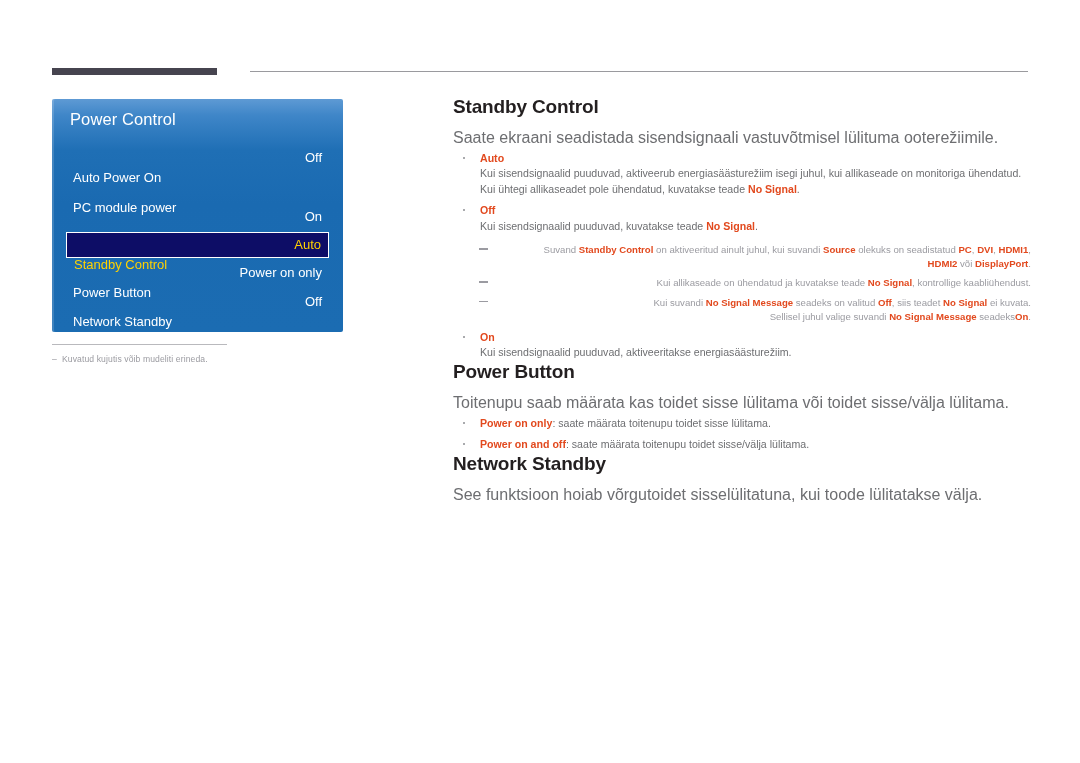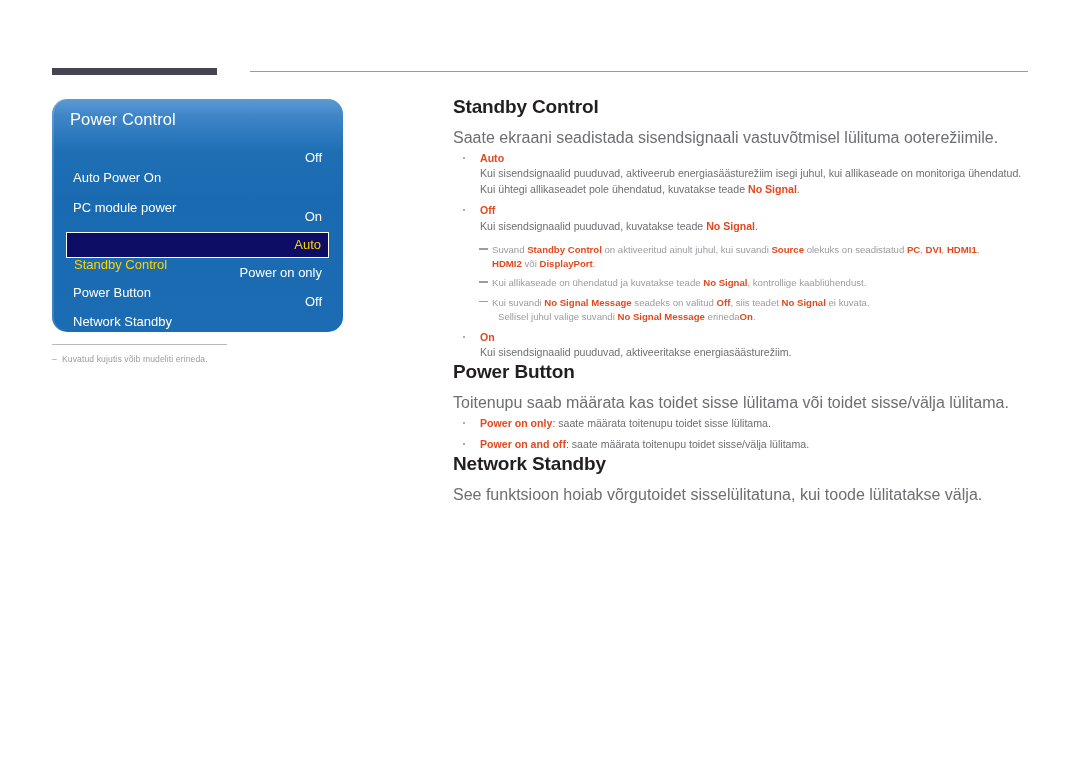--- a/index.html
+++ b/index.html
@@ -34,21 +34,21 @@
     background: #9a9a9e;
   }
 
   
   .osd-panel {
     position: absolute;
     left: 52px;
     top: 99px;
     width: 291px;
     height: 233px;
-    border-radius: 15px;
+    border-radius: 2px;
     background: linear-gradient(to bottom, #5e9ad4 0%, #3f86c8 7%, #1f6fb5 22%, #1a6ab1 45%, #1b6cb2 100%);
     box-shadow: inset 2px 0 0 rgba(255,255,255,0.16);
     overflow: hidden;
   }
   .osd-title {
     position: absolute;
     left: 18px;
     top: 11px;
     font-size: 16.5px;
     color: #ffffff;
@@ -171,20 +171,21 @@
     margin: 9px 0 0 0;
     padding: 0;
   }
   ul.notes > li {
     position: relative;
     padding-left: 39px;
     margin-top: 5px;
     font-size: 9.6px;
     line-height: 14.2px;
     color: #9b9ba1;
+    text-align: right;
   }
   ul.notes > li::before {
     content: "";
     position: absolute;
     left: 26px;
     top: 5px;
     width: 9px;
     height: 1.6px;
     background: #9b9ba1;
   }
@@ -269,21 +270,21 @@
         <span class="n-line"><span>Suvand </span><span class="n-term">Standby Control</span><span> on aktiveeritud ainult juhul, kui suvandi </span><span class="n-term">Source</span><span> olekuks on seadistatud </span><span class="n-term">PC</span><span>, </span><span class="n-term">DVI</span><span>, </span><span class="n-term">HDMI1</span><span>,</span></span>
         <span class="n-line"><span class="n-term">HDMI2</span><span> või </span><span class="n-term">DisplayPort</span><span>.</span></span>
       </li>
 
       <li>
         <span class="n-line"><span>Kui allikaseade on ühendatud ja kuvatakse teade </span><span class="n-term">No Signal</span><span>, kontrollige kaabliühendust.</span></span>
       </li>
 
       <li>
         <span class="n-line"><span>Kui suvandi </span><span class="n-term">No Signal Message</span><span> seadeks on valitud </span><span class="n-term">Off</span><span>, siis teadet </span><span class="n-term">No Signal</span><span> ei kuvata.</span></span>
-        <span class="n-line n-indent"><span>Sellisel juhul valige suvandi </span><span class="n-term">No Signal Message</span><span> erineda</span><span class="n-term">On</span><span>.</span></span>
+        <span class="n-line n-indent"><span>Sellisel juhul valige suvandi </span><span class="n-term">No Signal Message</span><span> seadeks</span><span class="n-term">On</span><span>.</span></span>
       </li>
     </ul>
 
     <ul class="bullets">
       <li>
         <span class="b-line b-term">On</span>
         <span class="b-line">Kui sisendsignaalid puuduvad, aktiveeritakse energiasäästurežiim.</span>
       </li>
     </ul>
   </div>

